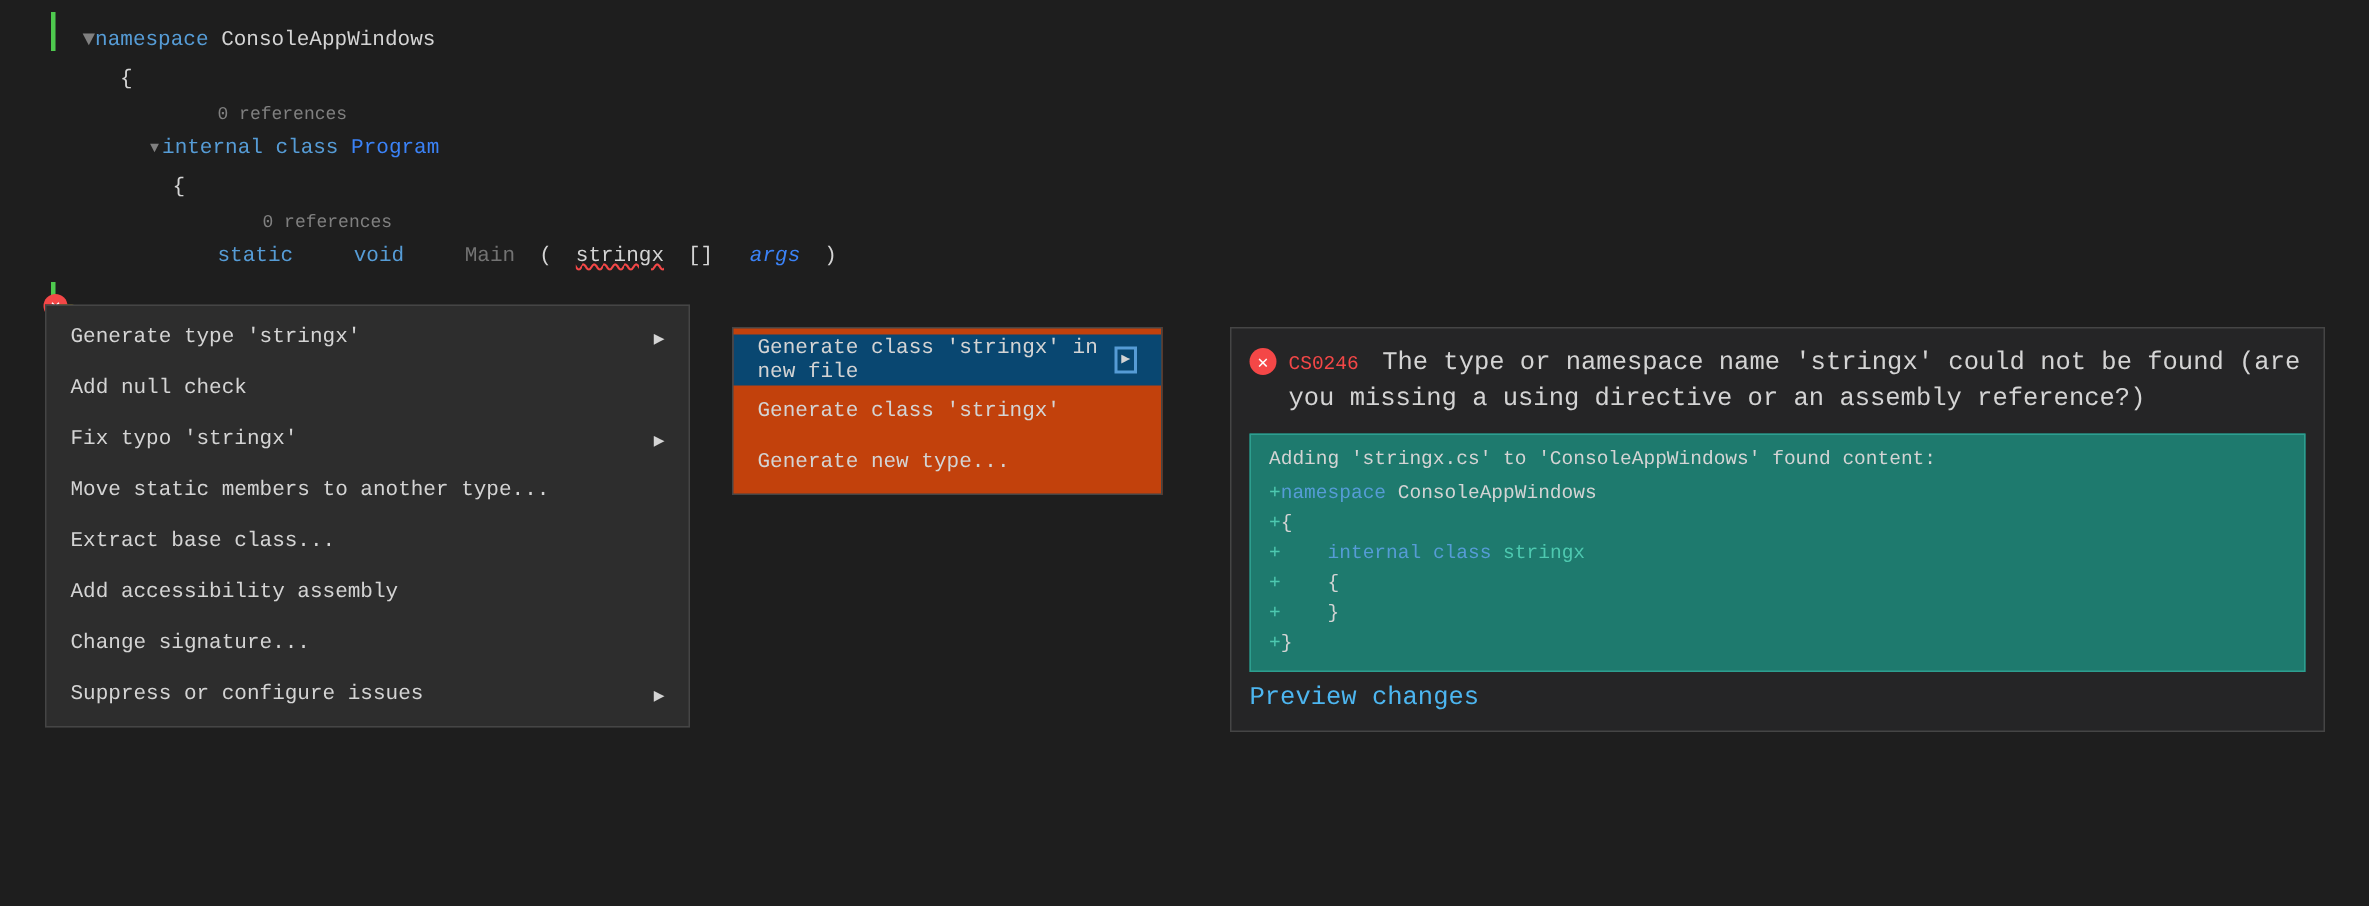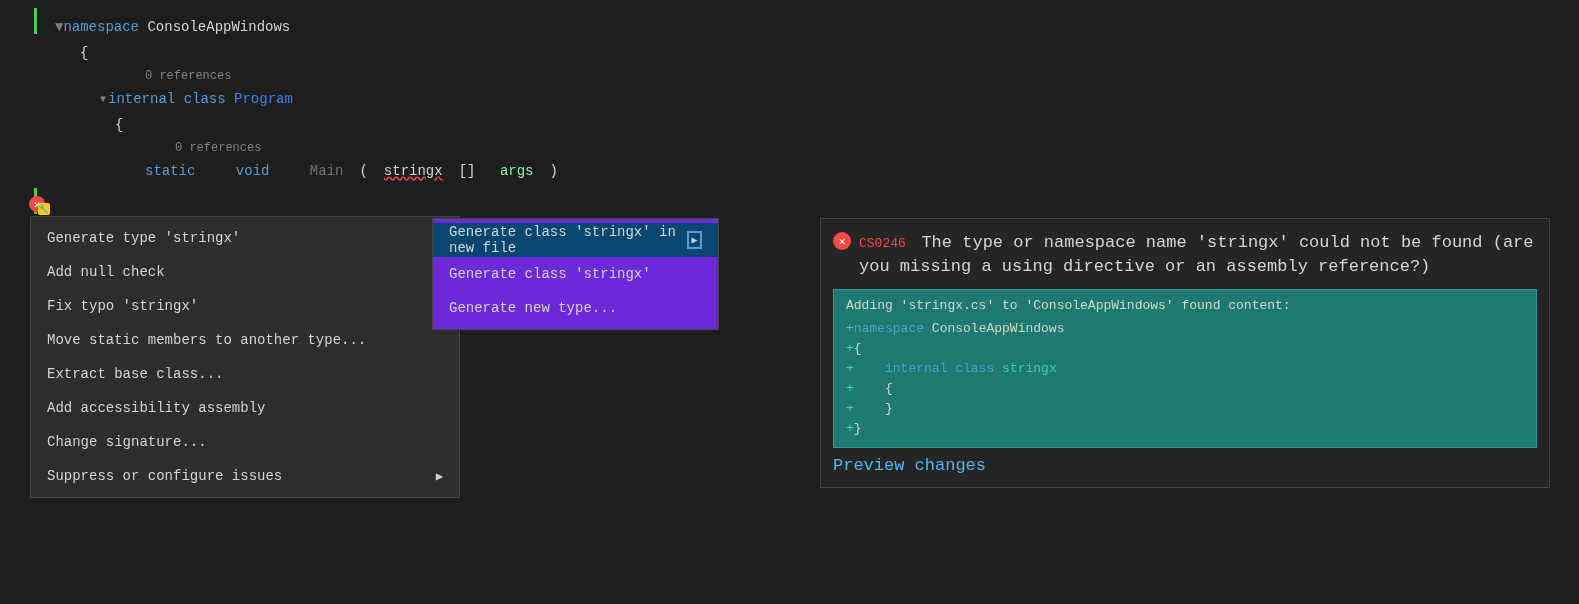--- a/index.html
+++ b/index.html
@@ -30,29 +30,29 @@
       padding-left: 60px;
       font-size: 14px;
       white-space: pre;
     }
 
     .keyword-blue { color: #569cd6; }
     .keyword-teal { color: #3b82f6; }
     .text-white { color: #d4d4d4; }
     .text-gray { color: #808080; }
     .keyword-yellow { color: #737373; }
-    .keyword-cyan { color: #86efac; }
+    .keyword-cyan { color: #3b82f6; font-style: italic; }
 
     .indent-1 { padding-left: 80px; }
     .indent-2 { padding-left: 110px; }
 
     
     .context-menu {
       position: absolute;
-      top: 216px;
+      top: 203px;
       left: 30px;
       width: 430px;
       background: #2d2d2d;
       border: 1px solid #454545;
       z-index: 100;
       padding: 4px 0;
     }
 
     .menu-item {
       display: flex;
@@ -71,23 +71,23 @@
 
     .menu-item .arrow {
       color: #d4d4d4;
       font-size: 12px;
     }
 
     
     .submenu {
       position: absolute;
       top: 218px;
-      left: 432px;
+      left: 488px;
       width: 287px;
-      background: #6d28d9;
+      background: #c2410c;
       border: 1px solid #454545;
       z-index: 101;
       padding: 4px 0;
     }
 
     .submenu .menu-item.active {
       background: #094771;
     }
 
     

